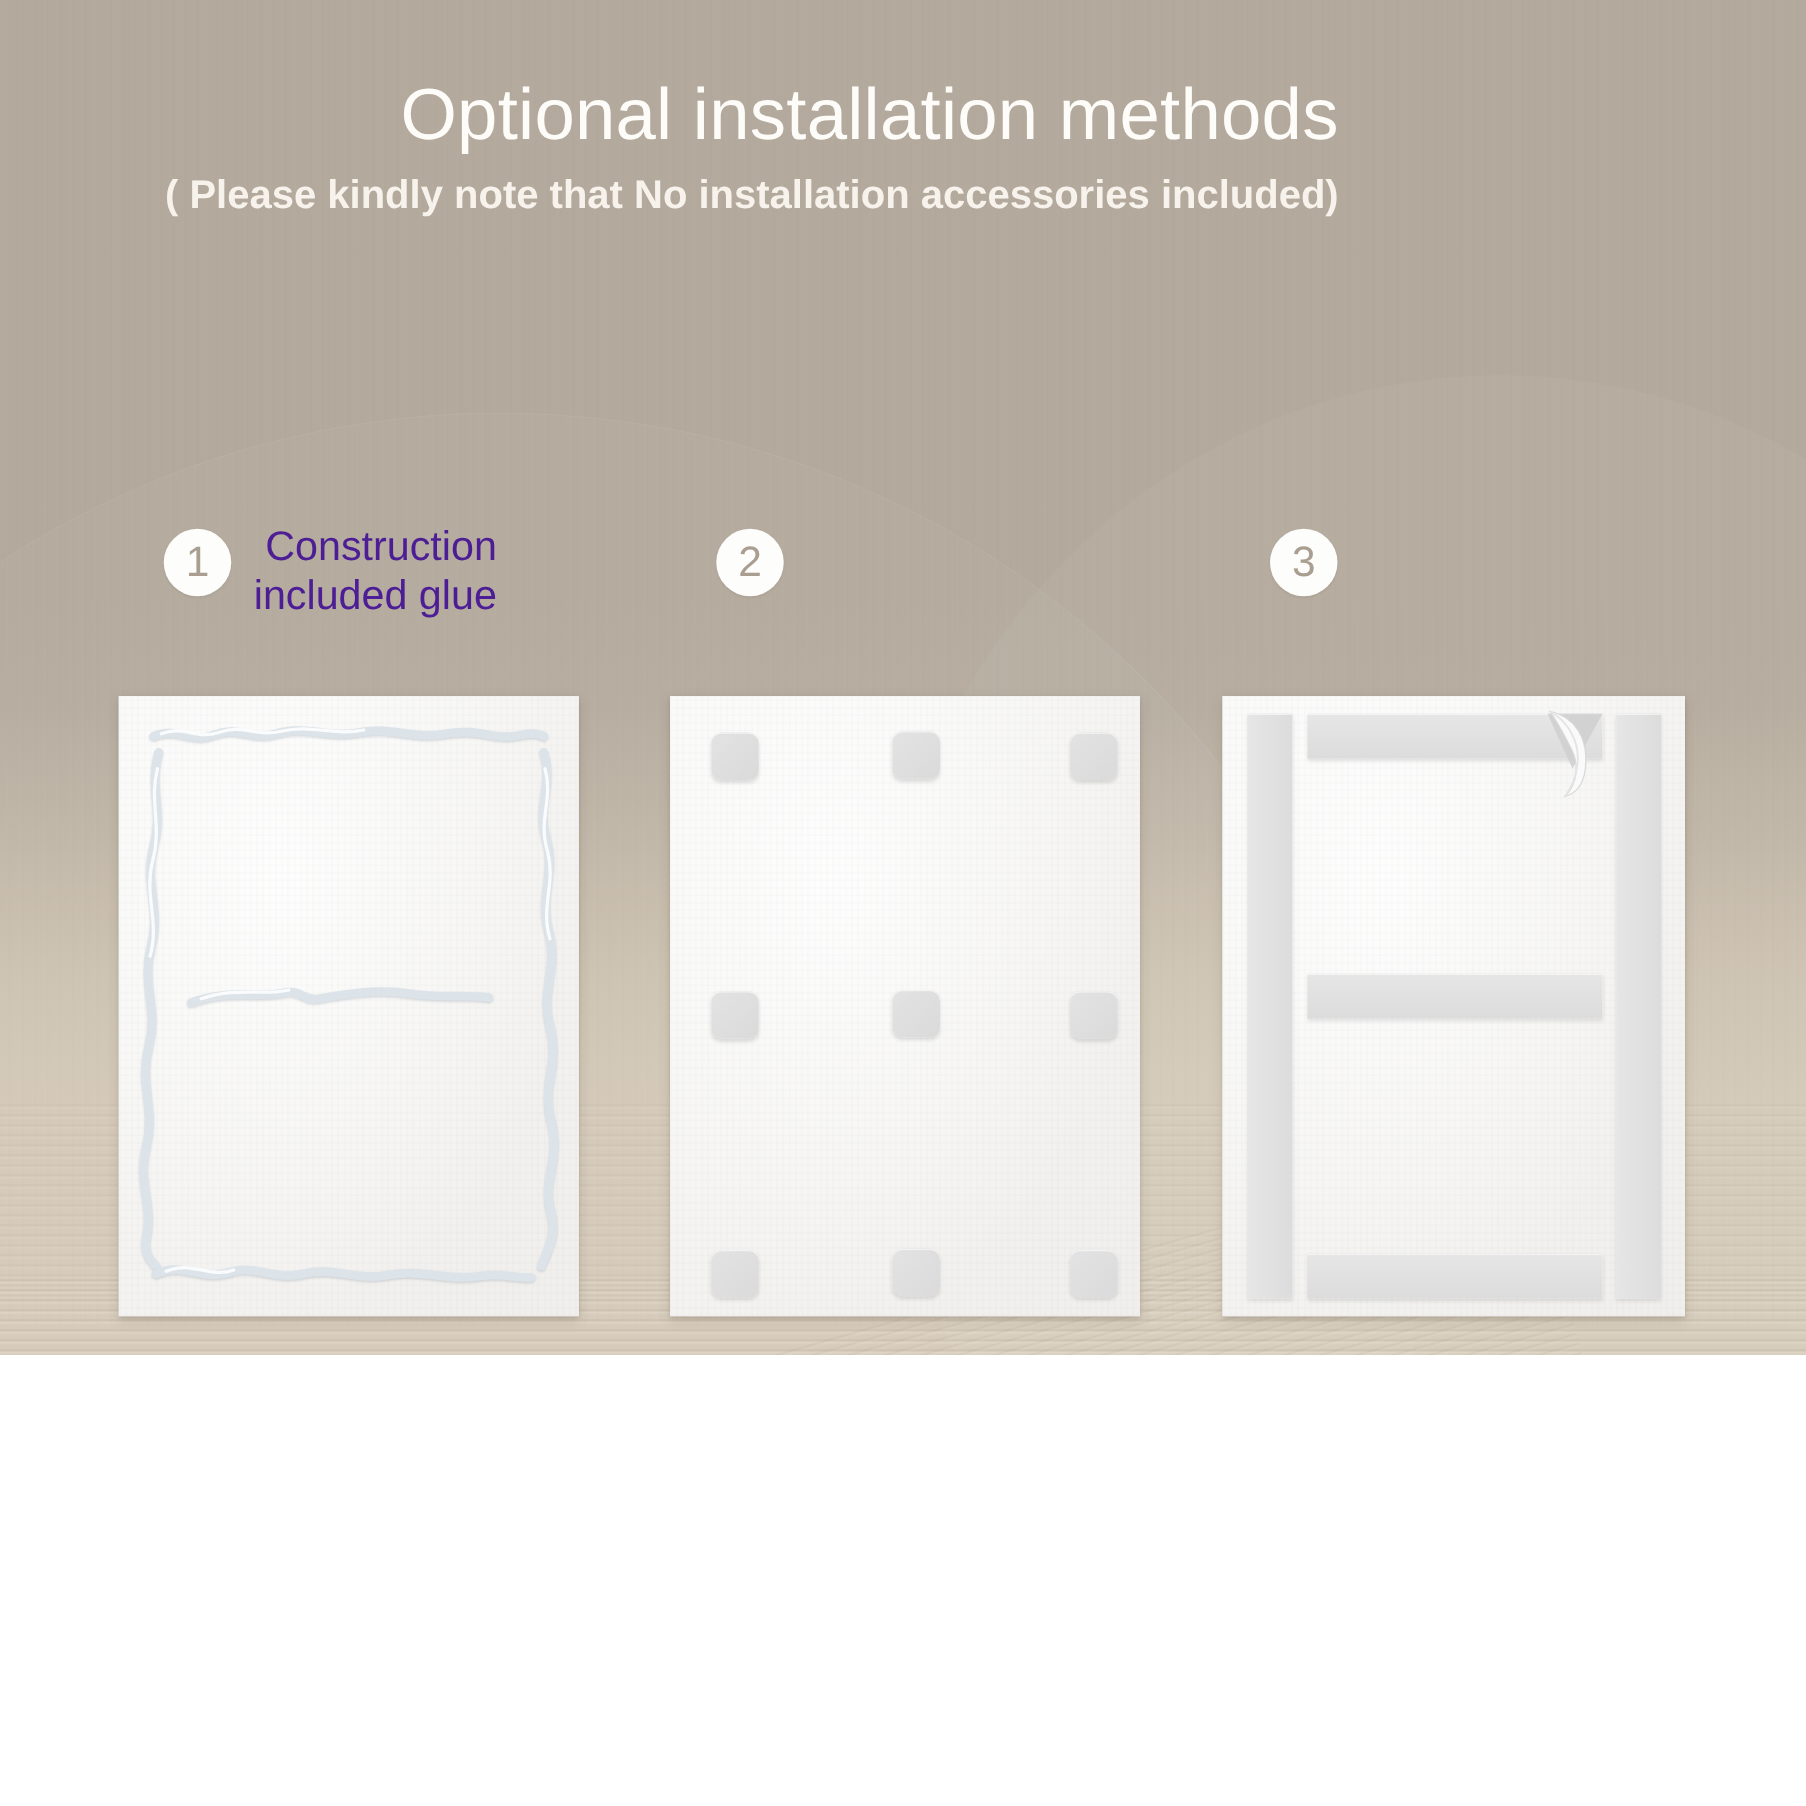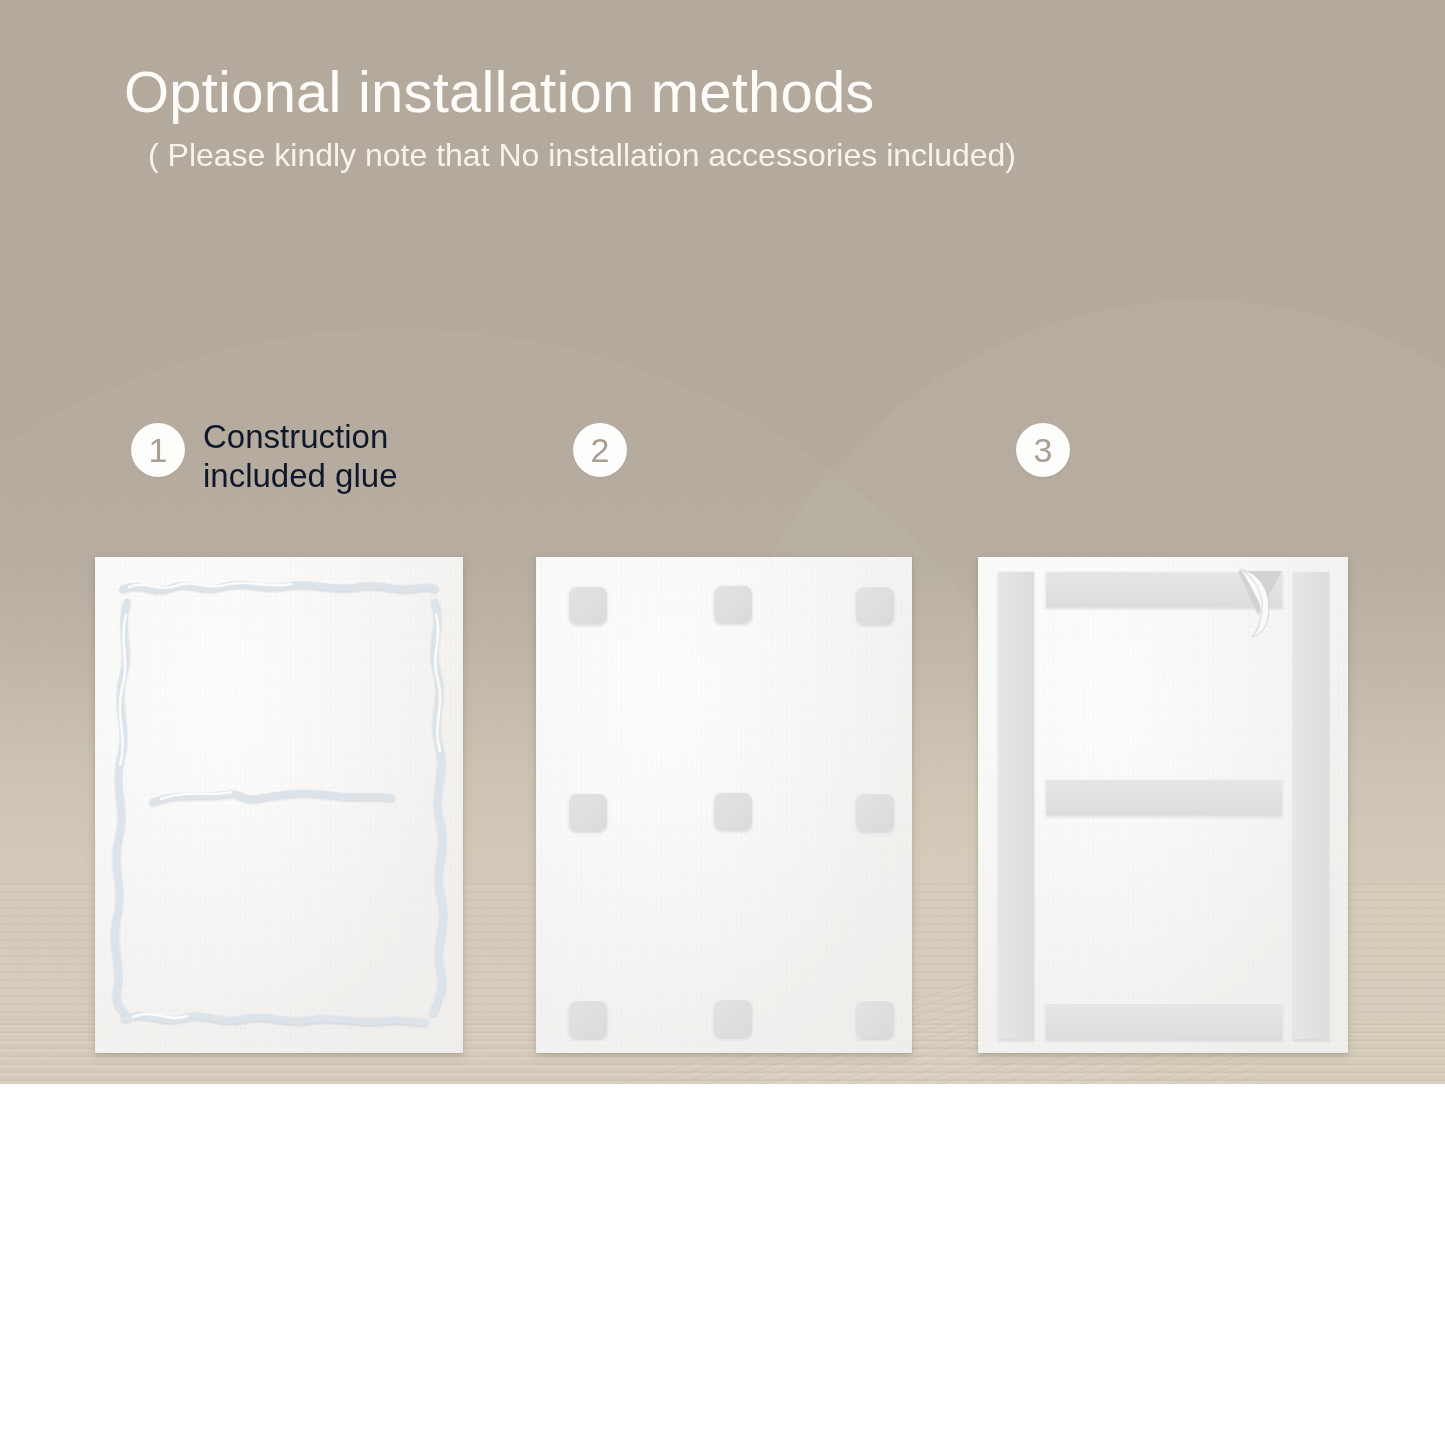--- a/index.html
+++ b/index.html
@@ -10,20 +10,21 @@
   body {
     font-family: "Liberation Sans", sans-serif;
   }
 
   #stage {
     position: relative;
     width: 1445px;
     height: 1084px;
     overflow: hidden;
     background: #b2a89b;
+    text-align: right;
   }
 
   
   .bg-base {
     position: absolute;
     inset: 0;
     background: linear-gradient(180deg,
         #b3a99c 0%,
         #b3a99c 44%,
         #b5ab9e 52%,
@@ -119,24 +120,24 @@
   .title {
     font-size: 58px;
     color: #fdfcf9;
     font-weight: 400;
     letter-spacing: 0.2px;
     line-height: 1.05;
     white-space: nowrap;
   }
   .subtitle {
     margin-top: 14px;
-    margin-left: 24px;
+    margin-left: 8px;
     font-size: 32px;
     color: #f7f3ec;
-    font-weight: 400;
+    font-weight: 700;
     white-space: nowrap;
   }
 
   
   .step { position: absolute; display: flex; align-items: flex-start; }
   .step-badge {
     width: 54px;
     height: 54px;
     border-radius: 50%;
     background: #fdfdfb;
@@ -147,21 +148,21 @@
     color: #a99e90;
     font-weight: 400;
     flex: 0 0 auto;
     margin-top: 5px;
     box-shadow: 0 1px 2px rgba(90,78,62,0.12);
   }
   .step-label {
     margin-left: 18px;
     font-size: 33px;
     line-height: 1.18;
-    color: #0f172a;
+    color: #4c1d95;
     font-weight: 400;
     max-width: 330px;
   }
   #step-1 { left: 131px; top: 418px; }
   #step-2 { left: 573px; top: 418px; }
   #step-3 { left: 1016px; top: 418px; }
 
   
   .panel {
     position: absolute;

